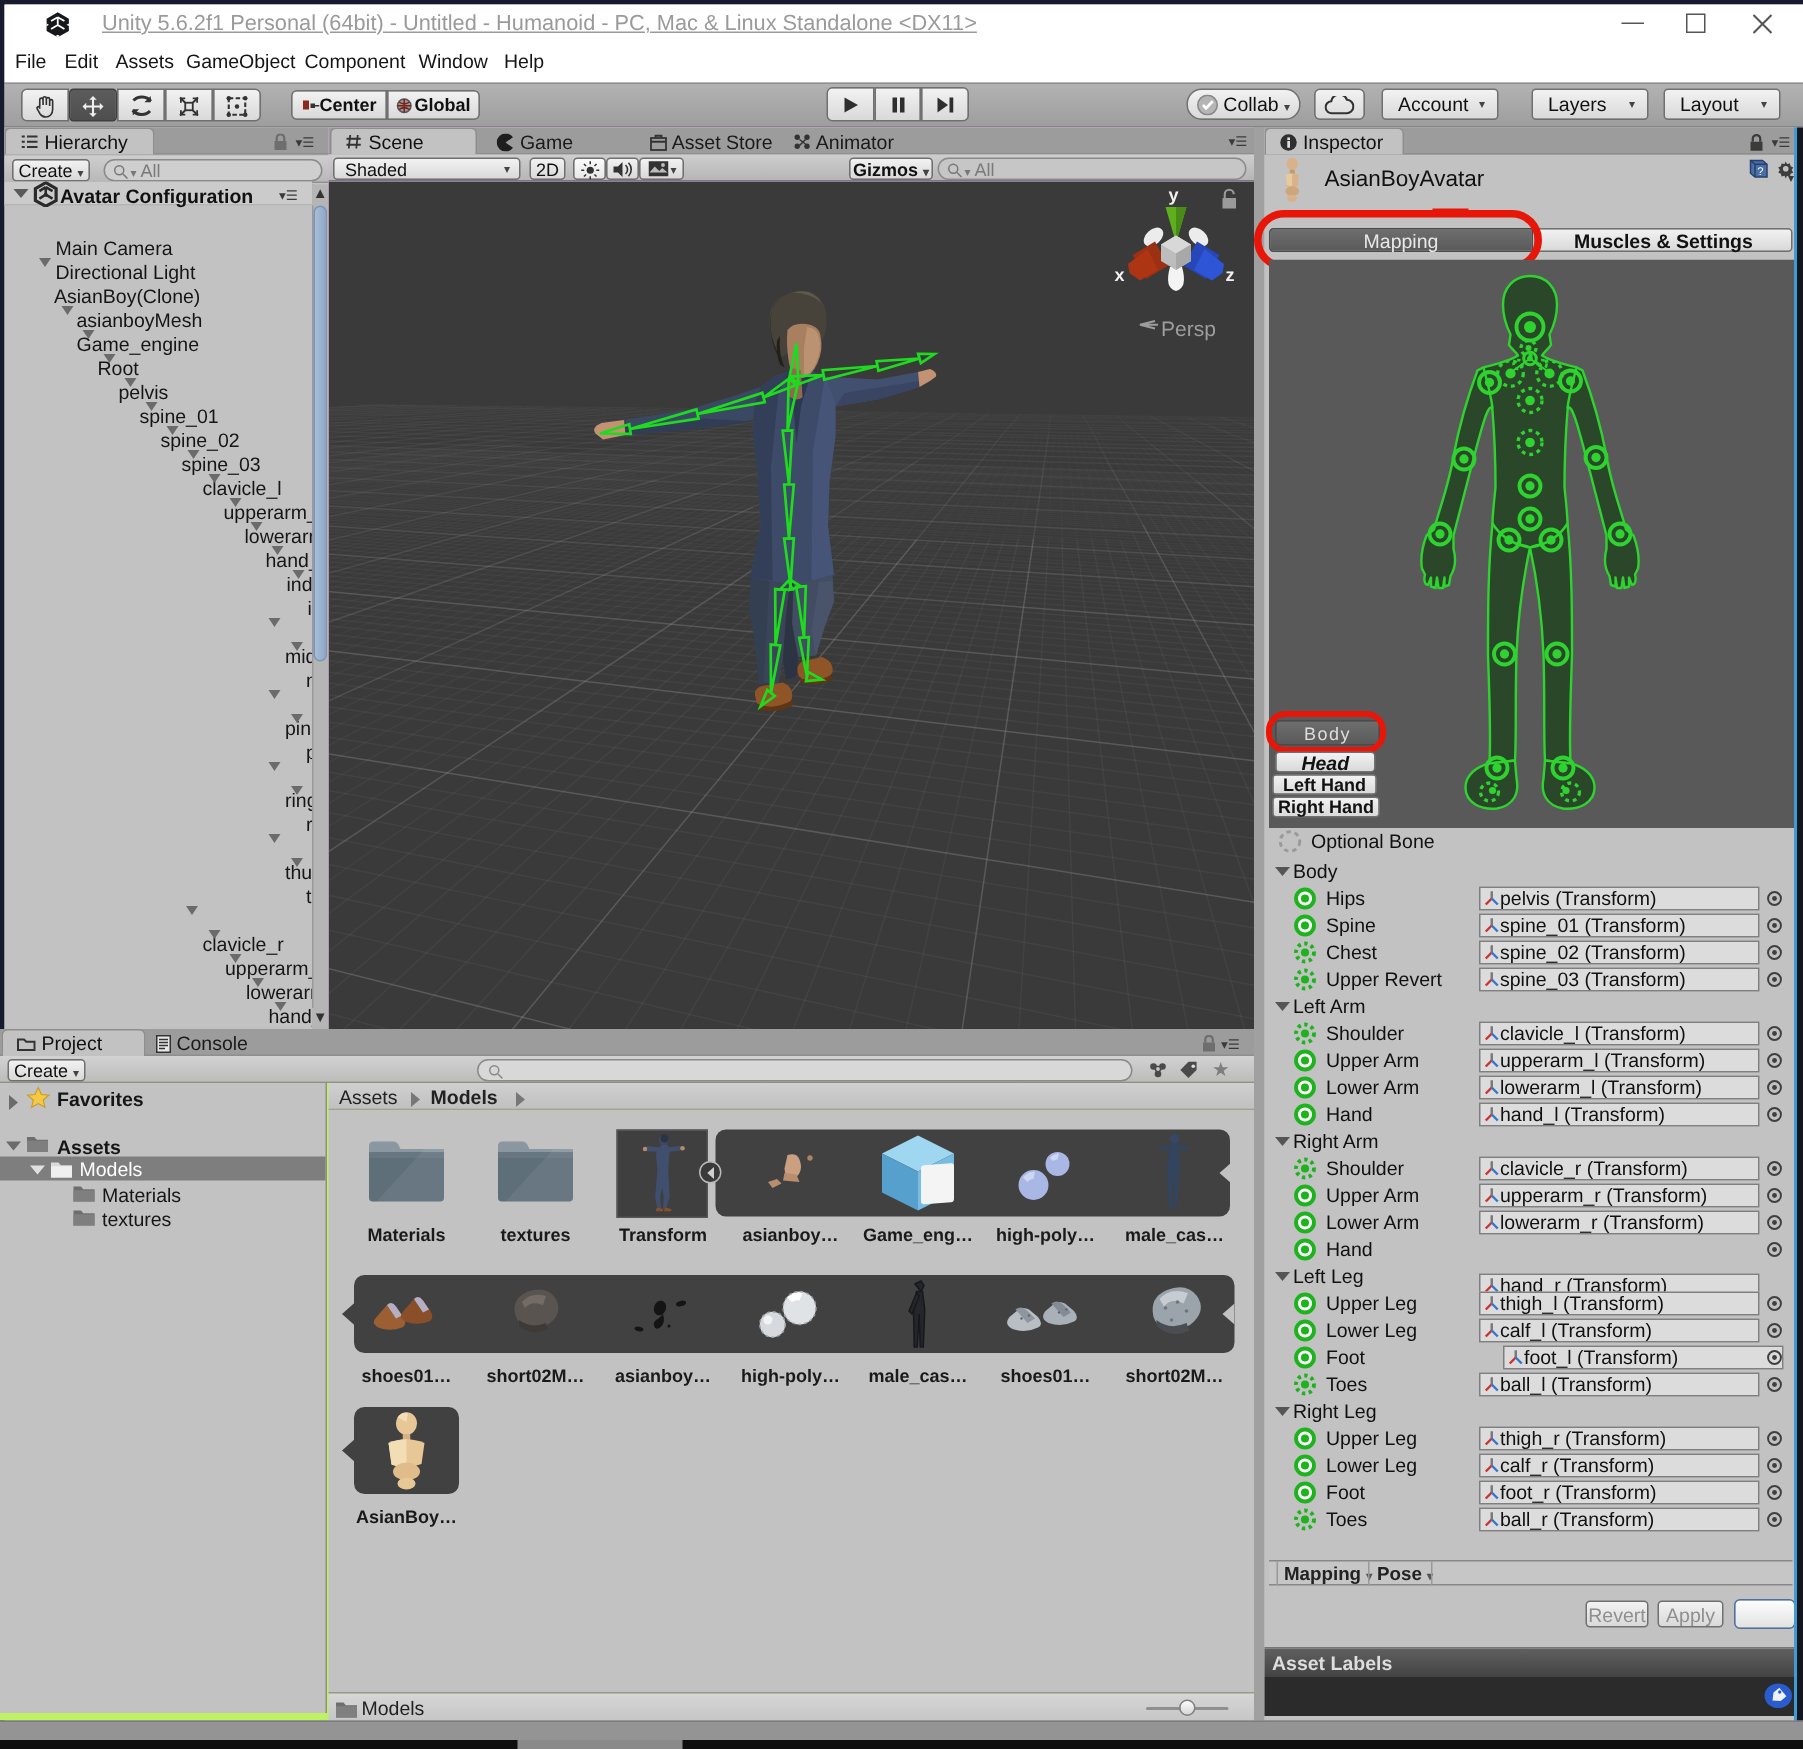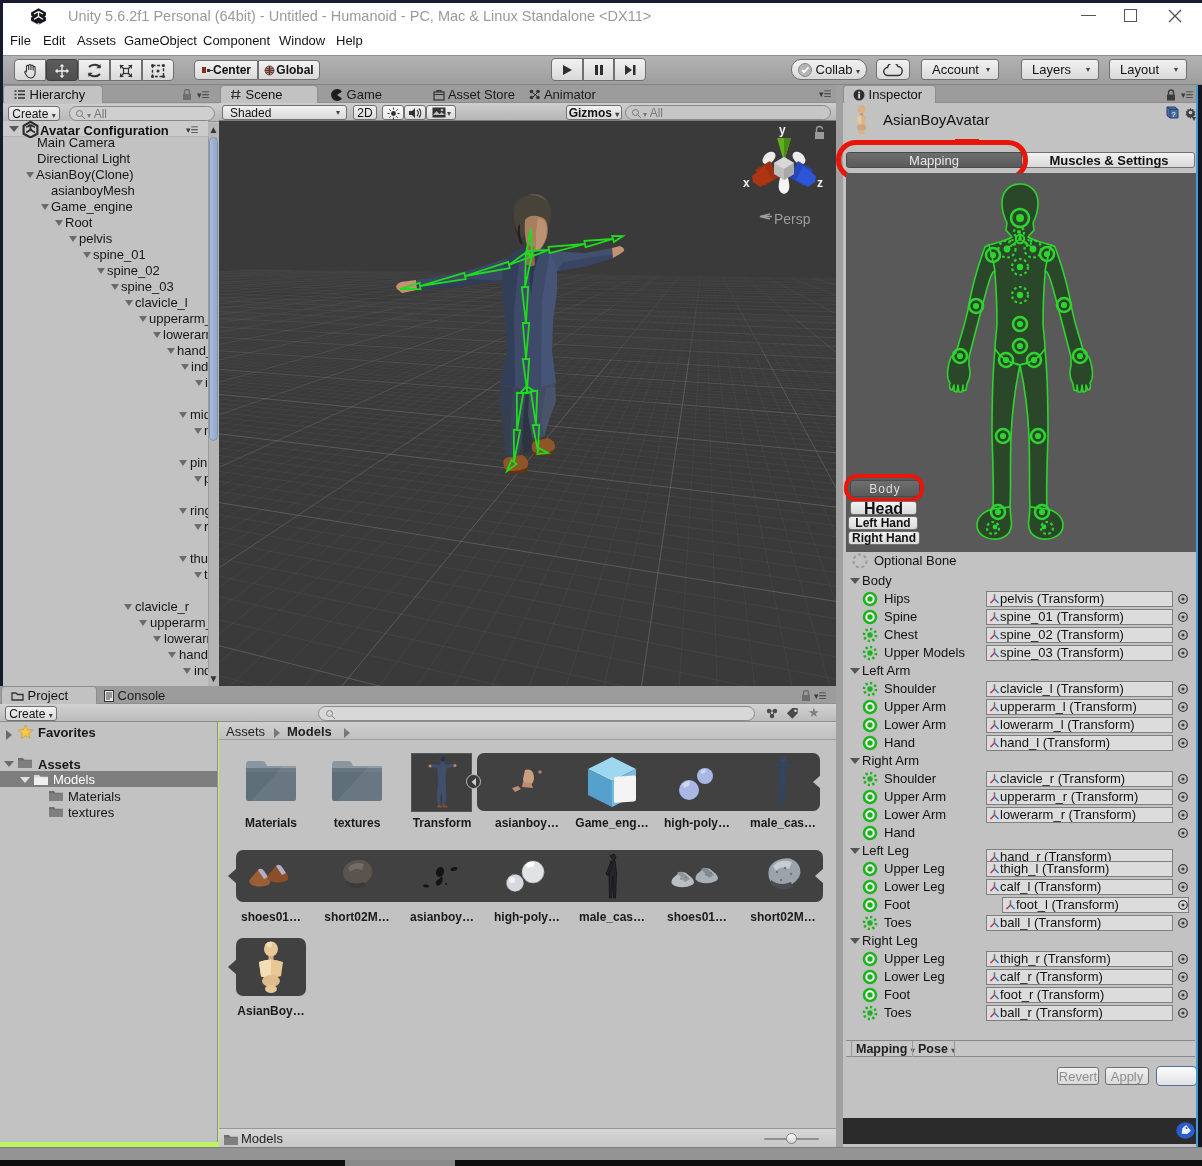--- a/index.html
+++ b/index.html
@@ -11,37 +11,37 @@
          color:#111; font-size:13px; text-align:center; }
   .btn-dark { background:linear-gradient(#6e6e6e,#5a5a5a); border:1px solid #4a4a4a; color:#eee; }
   .tab { position:absolute; top:0; height:18px; line-height:18px; font-size:13px; color:#111;
          border-radius:4px 4px 0 0; padding:0 9px; }
   .tab.on { background:#c2c2c2; border:1px solid #8e8e8e; border-bottom:none; }
   .tri { display:inline-block; width:0; height:0; }
   .tri-d { border-left:5px solid transparent; border-right:5px solid transparent; border-top:6px solid #595959; }
   .tri-r { border-top:5px solid transparent; border-bottom:5px solid transparent; border-left:6px solid #595959; }
   .searchfield { position:absolute; height:15px; border:1px solid #8a8a8a; border-radius:8px;
                  background:#cfcfcf; font-size:12px; color:#7a7a7a; }
-  #htree > div { position:absolute; height:16px; line-height:16px; white-space:nowrap; }
+  #htree > div { position:absolute; height:16px; line-height:16px; white-space:nowrap;margin-top:23px; }
   .albl { width:86px; text-align:center; font-size:12px; font-weight:bold; color:#1a1a1a; white-space:nowrap; overflow:hidden; }
   .htri { position:absolute; width:0; height:0; border-left:4.5px solid transparent; border-right:4.5px solid transparent; border-top:6px solid #6b6b6b; }
 </style>
 </head>
 <body>
 
 <div class="abs" style="left:0px;top:0;width:1202px;height:3px;background:#181b30;"></div>
 <div class="abs" style="left:0px;top:0;width:3px;height:1160px;background:#181b30;"></div>
 
 <div class="abs" style="left:3px;top:3px;width:1199px;height:27px;background:#ffffff;"></div>
 <svg id="unitylogo" class="abs" style="left:29px;top:7px;" width="19" height="19" viewBox="0 0 32 32">
     <path d="M16 2 L28.5 9.2 L28.5 23 L16 30 L3.5 23 L3.5 9.2 Z" fill="#16181c"></path>
     <path d="M16 7.5 L16 16.2 L8.5 20.8 M16 16.2 L23.5 20.8 M16 7.5 L8.5 11.7 M16 7.5 L23.5 11.7" stroke="#ffffff" stroke-width="2" fill="none"></path>
     <path d="M3.5 14.5 l2.6 1.6 -2.6 1.6 Z M28.5 14.5 l-2.6 1.6 2.6 1.6 Z M13.5 28.6 l2.5-1.5 2.5 1.5 -2.5 1.4 Z" fill="#ffffff"></path>
   </svg>
-<div class="abs" style="left:68px;top:8px;font-size:14.5px;color:#9a9a9a;">Unity 5.6.2f1 Personal (64bit) - Untitled - Humanoid - PC, Mac &amp; Linux Standalone &lt;DX11&gt;</div>
+<div class="abs" style="left:68px;top:8px;font-size:14.5px;color:#9a9a9a;text-decoration:underline;">Unity 5.6.2f1 Personal (64bit) - Untitled - Humanoid - PC, Mac &amp; Linux Standalone &lt;DX11&gt;</div>
 
 <div class="abs" style="left:1081px;top:15px;width:15px;height:1px;background:#555;"></div>
 <div class="abs" style="left:1124px;top:9px;width:13px;height:13px;border:1px solid #555;"></div>
 <svg class="abs" style="left:1168px;top:9px;" width="14" height="14">
     <path d="M1 1 L13 13 M13 1 L1 13" stroke="#555" stroke-width="1.4"></path>
   </svg>
 
 <div class="abs" style="left:3px;top:30px;width:1199px;height:25px;background:#ffffff;"></div>
 <div class="abs" style="left:0px;top:33px;width:800px;height:20px;font-size:13px;color:#151515;">
   <span class="abs" style="left:10px;">File</span>
@@ -1340,21 +1340,21 @@
 <circle cx="166" cy="70" r="3" fill="none" stroke="#2fd330" stroke-width="1.8" stroke-dasharray="2.2 2.2"></circle>
 <circle cx="182" cy="70" r="3" fill="none" stroke="#2fd330" stroke-width="1.8" stroke-dasharray="2.2 2.2"></circle>
 <circle cx="147" cy="355" r="6" fill="none" stroke="#2fd330" stroke-width="2.2" stroke-dasharray="2.6 2.6"></circle>
 <circle cx="149" cy="354" r="2.4" fill="#2fd330"></circle>
 <circle cx="201" cy="355" r="6" fill="none" stroke="#2fd330" stroke-width="2.2" stroke-dasharray="2.6 2.6"></circle>
 <circle cx="198" cy="354" r="2.4" fill="#2fd330"></circle>
     </svg>
 
   <div class="abs btn-dark" style="left:7px;top:395px;width:70px;height:17px;border-radius:3px;font-size:12px;line-height:16px;text-align:center;color:#ddd;letter-spacing:1px;">Body</div>
   <div class="abs" style="left:1px;top:389px;width:80px;height:28px;border:4px solid #e81609;border-radius:13px;"></div>
-  <div class="abs btn" style="left:7px;top:416px;width:67px;height:14px;font-size:16px;font-weight:bold;line-height:13px;">Head</div>
+  <div class="abs btn" style="left:7px;top:416px;width:67px;height:14px;font-size:13px;font-weight:bold;line-height:13px;font-style:italic;">Head</div>
   <div class="abs btn" style="left:5px;top:431px;width:70px;height:14px;font-size:12px;font-weight:bold;line-height:13px;">Left Hand</div>
   <div class="abs btn" style="left:5px;top:446px;width:72px;height:14px;font-size:12px;font-weight:bold;line-height:13px;">Right Hand</div>
 
   <div id="bonelist" class="abs" style="left:0px;top:467px;width:353px;height:478px;font-size:13px;color:#111;">
       <svg class="abs" style="left:9px;top:1px;" width="16" height="16">
         <circle cx="8" cy="8" r="6.5" fill="none" stroke="#9a9a9a" stroke-width="2" stroke-dasharray="3 2.6"></circle>
       </svg>
 <div class="abs" style="left:31px;top:1px;height:16px;line-height:16px;">Optional Bone</div>
 <span class="tri tri-d abs" style="left:7px;top:26px;border-top-color:#555;"></span>
 <div class="abs" style="left:19px;top:21px;height:16px;line-height:16px;">Body</div>
@@ -1399,21 +1399,21 @@
           <path d="M5.5 6 L9.5 10" stroke="#37c" stroke-width="1.6"></path>
         </svg>spine_02 (Transform)</div>
 <svg class="abs" style="left:334px;top:77px;" width="12" height="12">
         <circle cx="6" cy="6" r="4.3" fill="none" stroke="#3f3f3f" stroke-width="1.3"></circle>
         <circle cx="6" cy="6" r="1.6" fill="#3f3f3f"></circle>
       </svg>
 <svg class="abs" style="left:19px;top:93px;" width="16" height="16">
         <circle cx="8" cy="8" r="6" fill="none" stroke="#1db31d" stroke-width="2.6" stroke-dasharray="2.2 2.4"></circle>
         <circle cx="8" cy="8" r="2.7" fill="#1db31d"></circle>
       </svg>
-<div class="abs" style="left:41px;top:93px;height:16px;line-height:16px;">Upper Models</div>
+<div class="abs" style="left:41px;top:93px;height:16px;line-height:16px;">Upper Revert</div>
 <div class="abs" style="left:143px;top:93px;width:187px;height:16px;background:#dcdcdc;border:1px solid #7f7f7f;line-height:14px;white-space:nowrap;"><svg width="11" height="12" style="vertical-align:-2px;margin-left:2px;">
           <path d="M5.5 6 L5.5 1.2" stroke="#777" stroke-width="1.6"></path>
           <path d="M5.5 6 L1.5 10" stroke="#c33" stroke-width="1.6"></path>
           <path d="M5.5 6 L9.5 10" stroke="#37c" stroke-width="1.6"></path>
         </svg>spine_03 (Transform)</div>
 <svg class="abs" style="left:334px;top:95px;" width="12" height="12">
         <circle cx="6" cy="6" r="4.3" fill="none" stroke="#3f3f3f" stroke-width="1.3"></circle>
         <circle cx="6" cy="6" r="1.6" fill="#3f3f3f"></circle>
       </svg>
 <span class="tri tri-d abs" style="left:7px;top:116px;border-top-color:#555;"></span>
@@ -1667,20 +1667,21 @@
     <div class="abs" style="left:10px;top:1px;font-size:12.5px;font-weight:bold;color:#222;">Mapping <span style="font-size:8px;color:#555;">▾</span></div>
     <div class="abs" style="left:66px;top:0;width:1px;height:16px;background:#999;"></div>
     <div class="abs" style="left:72px;top:1px;font-size:12.5px;font-weight:bold;color:#222;">Pose <span style="font-size:8px;color:#555;">▾</span></div>
     <div class="abs" style="left:108px;top:0;width:1px;height:16px;background:#999;"></div>
   </div>
 
   <div class="abs btn" style="left:214px;top:982px;width:42px;height:18px;line-height:17px;color:#8f8f8f;">Revert</div>
   <div class="abs btn" style="left:262px;top:982px;width:44px;height:18px;line-height:17px;color:#8f8f8f;">Apply</div>
   <div class="abs btn" style="left:313px;top:981px;width:39px;height:20px;line-height:19px;background:linear-gradient(#fdfdfd,#e2e2e2);border:1px solid #4f6f9f;border-radius:4px;padding-left:39px;">Done</div>
 
+  <div class="abs" style="left:0px;top:1013px;width:353px;height:20px;background:linear-gradient(#606060,#434343);border-top:1px solid #777;line-height:19px;padding-left:5px;font-size:13px;font-weight:bold;color:#dedede;">Asset Labels</div>
   <div class="abs" style="left:0px;top:1033px;width:353px;height:26px;background:#2b2b2b;"></div>
   <svg class="abs" style="left:333px;top:1037px;" width="19" height="17">
       <ellipse cx="9.5" cy="8.5" rx="9.2" ry="8.2" fill="#2a5ccc"></ellipse>
       <path d="M4.5 8.5 L8.5 4.8 L13.5 4.8 L13.5 12.2 L8.5 12.2 Z" fill="#eef2fa" transform="rotate(-40 9.5 8.5)"></path>
       <circle cx="10.5" cy="6" r="1.1" fill="#2a5ccc"></circle>
     </svg>
 </div>
 
 <div class="abs" style="left:1196px;top:85px;width:2px;height:1081px;background:#3f9bd4;"></div>
 <div class="abs" style="left:1198px;top:85px;width:4px;height:1081px;background:#14161f;"></div>

